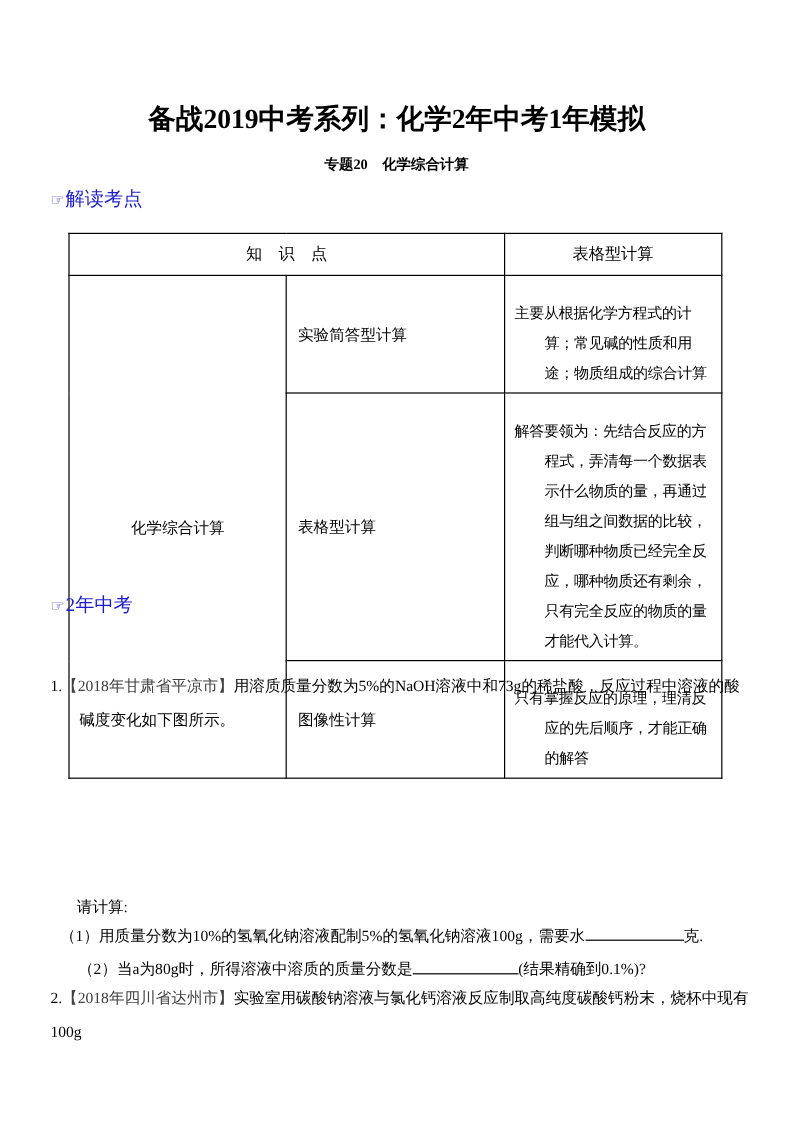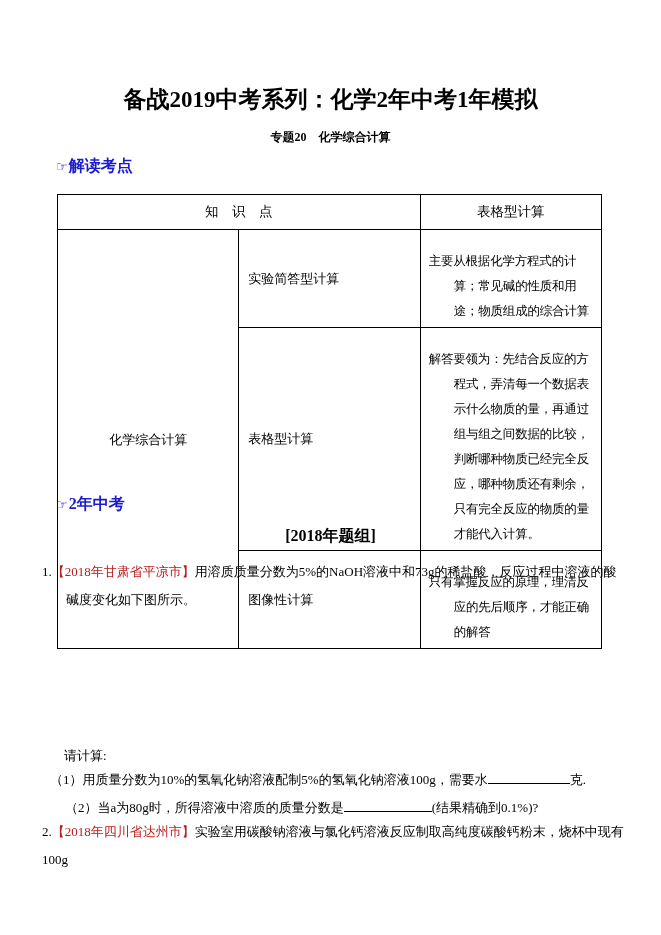--- a/index.html
+++ b/index.html
@@ -10,21 +10,21 @@
   }
   .doc-title {
     position:absolute; top:84px; left:0; width:661px; text-align:center;
     font-size:23px; font-weight:bold;
   }
   .doc-subtitle {
     position:absolute; top:129px; left:0; width:661px; text-align:center;
     font-size:12px; font-weight:bold;
   }
   .section-head {
-    position:absolute; left:56px; font-size:16px; font-weight:bold; color:#1C1CCE;text-align:center;
+    position:absolute; left:42px; font-size:16px; font-weight:normal; color:#1C1CCE;text-align:center;
   }
   .section-head .finger {
     font-family:"DejaVu Sans",sans-serif; font-size:13px; margin-right:1px;
   }
   .sec1 { top:156px; }
   .sec2 { top:494px; }
   .group-title {
     position:absolute; top:526px; left:0; width:661px; text-align:center;
     font-size:16px; font-weight:bold;
   }
@@ -35,21 +35,21 @@
   table.doc-table td { border:1px solid #000; overflow:hidden; }
   .th-row td { height:32px; text-align:center; vertical-align:middle; font-size:13.5px; }
   td.cat-cell { width:50px; text-align:center; vertical-align:middle; padding:0 5px; line-height:25px; }
   td.name-cell { width:170px; vertical-align:middle; padding:0 9px; }
   td.tip-cell { width:325px; vertical-align:middle; padding:3px 8px; line-height:25px; font-size:12.5px; letter-spacing:-0.2px; }
   .hang { padding-left:2em; text-indent:-2em;margin-top:16px; }
   .row1 { height:62px; } .row2 { height:103px; } .row3 { height:67px; }
   .para { position:absolute; font-size:13px; line-height:28px; }
   .q1 { top:558px; left:42px; width:563px; padding-left:24px; text-indent:-24px; }
   .q2 { top:818px; left:42px; width:606px; }
-  .blue { color:#b91c1c; }
+  .blue { color:#404040; }
   .prompt { top:742px; left:64px; }
   .sub-item1 { top:766px; left:50px; width:590px; }
   .sub-item2 { top:794px; left:65px; width:590px; }
   .blank { display:inline-block; border-bottom:1px solid #000; height:14px; vertical-align:baseline; }
   .blank1 { width:82px; } .blank2 { width:88px; }
   .chart-box { position:absolute; top:620px; left:70px; width:210px; height:122px; }
   .chart-box svg text { font-family:"Liberation Serif","DejaVu Serif",serif; font-size:13px; fill:#000; }
   .chart-box svg text.axlbl { font-weight:bold; font-size:13px; }
 </style>
 </head>
@@ -85,21 +85,20 @@
       <td class="name-cell">图像性计算</td>
       <td class="tip-cell">
             <div class="hang">只有掌握反应的原理，理清反应的先后顺序，才能正确的解答</div>
           </td>
     </tr>
   </tbody>
     </table>
 
   <div class="section-head sec2"><span class="finger">☞</span><span>2年中考</span></div>
 
-  <div class="group-title">[2018年题组]</div>
 
   <div class="para q1"><span>1.</span><span class="blue">【2018年甘肃省平凉市】</span><span>用溶质质量分数为5%的NaOH溶液中和73g的稀盐酸，反应过程中溶液的酸碱度变化如下图所示。</span></div>
 
 
   <div class="para prompt">请计算:</div>
 
   <div class="para sub-item1"><span>（1）用质量分数为10%的氢氧化钠溶液配制5%的氢氧化钠溶液100g，需要水</span><span class="blank blank1"></span><span>克.</span></div>
 
   <div class="para sub-item2"><span>（2）当a为80g时，所得溶液中溶质的质量分数是</span><span class="blank blank2"></span><span>(结果精确到0.1%)?</span></div>
 

